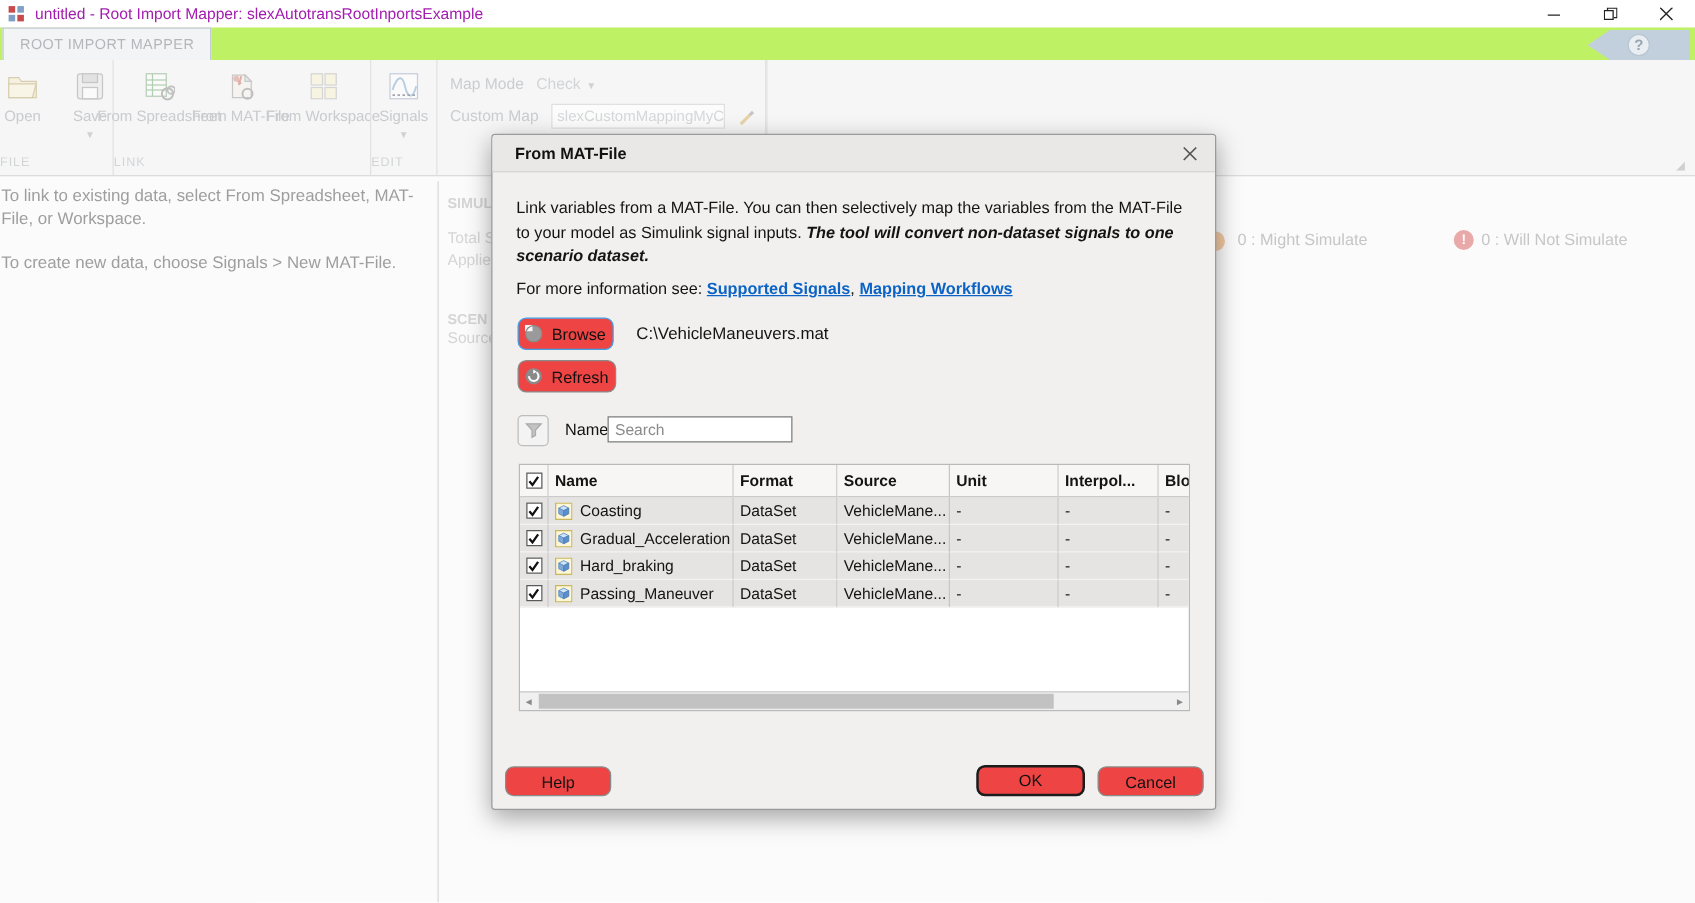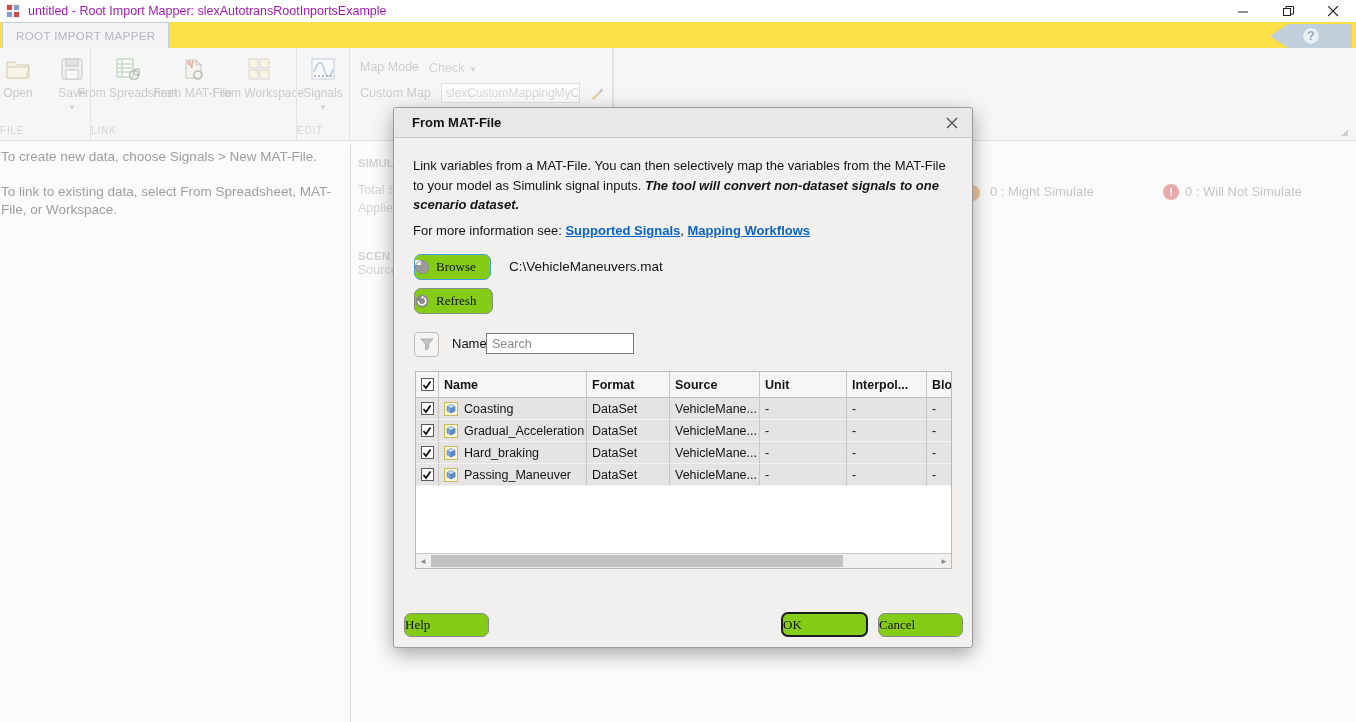--- a/index.html
+++ b/index.html
@@ -9,21 +9,21 @@
 
   
   .titlebar { position:absolute; left:0; top:0; width:1356px; height:22px; background:#fff;
     display:flex; align-items:center; }
   .appicon { width:14px; height:14px; margin-left:6px; }
   .title-text { font-size:12.5px; color:#a21caf; margin-left:8px; }
   .wincontrols { position:absolute; right:0; top:0; height:22px; display:flex; }
   .winbtn { width:45px; height:22px; display:flex; align-items:center; justify-content:center; color:#222; }
 
   
-  .tabstrip { position:absolute; left:0; top:22px; width:1356px; height:40px; background:#fde047; }
+  .tabstrip { position:absolute; left:0; top:22px; width:1356px; height:40px; background:#bef264; }
   .ribbon-tab { position:absolute; left:2px; top:0; height:26px; padding:0 13px; background:#f3f4f5;
     font-size:11.5px; letter-spacing:.4px; color:#b3b7bb; display:flex; align-items:center;
     border:1px solid #c4cdd6; border-bottom:none; }
   .help-chevron { position:absolute; right:4px; top:2px; width:82px; height:24px; background:#c2d0dd;
     clip-path:polygon(18px 0,100% 0,100% 100%,18px 100%,0 50%); display:flex; align-items:center; justify-content:center; }
   .help-circle { width:18px; height:18px; border-radius:50%; background:#e9eef3; border:1px solid #b9c6d2;
     color:#9aa7b3; font-size:12px; font-weight:bold; display:flex; align-items:center; justify-content:center; }
 
   
   .toolbar { position:absolute; left:0; top:48px; width:1356px; height:93px; background:#f6f6f6;
@@ -62,22 +62,22 @@
     border:1px solid #9b9b9b; border-radius:3px; box-shadow:0 6px 20px rgba(0,0,0,.35); z-index:5; }
   .dlg-titlebar { position:absolute; left:0; top:0; width:100%; height:30px; background:#e9e8e6;
     border-bottom:1px solid #c9c8c6; border-radius:3px 3px 0 0; display:flex; align-items:center; }
   .dlg-title { font-size:13px; font-weight:bold; color:#111; margin-left:18px; }
   .dlg-close { position:absolute; right:10px; top:5px; width:20px; height:20px; display:flex;
     align-items:center; justify-content:center; color:#555; font-size:14px; }
   .dlg-desc { position:absolute; left:19px; top:48px; width:545px; font-size:13px; color:#141414; line-height:1.5; }
   .dlg-desc .em { font-weight:bold; font-style:italic; }
   .dlg-info { position:absolute; left:19px; top:115px; font-size:13px; color:#141414; }
   .dlg-link { color:#0b63c5; font-weight:bold; text-decoration:underline; }
-  .btn { display:inline-flex; align-items:center; gap:7px; background:#84cc16;
-    border:1px solid #8a8a8a; border-radius:7px; font-size:13px; color:#111;font-family:Liberation Serif, serif; }
+  .btn { display:inline-flex; align-items:center; justify-content:center; gap:7px; background:#ef4444;
+    border:1px solid #8a8a8a; border-radius:7px; font-size:13px; color:#111; }
   .browse-btn { position:absolute; left:20px; top:146px; width:77px; height:26px; border:1.5px solid #42a0e8; }
   .refresh-btn { position:absolute; left:20px; top:180px; width:79px; height:26px; }
   .file-path { position:absolute; left:115px; top:151px; font-size:13.5px; color:#141414; }
   .filter-btn { position:absolute; left:20px; top:224px; width:25px; height:25px; border:1px solid #bdbdbd;
     border-radius:4px; background:#f3f3f3; display:flex; align-items:center; justify-content:center; }
   .filter-label { position:absolute; left:58px; top:228px; font-size:13px; color:#111; }
   .search-input { position:absolute; left:92px; top:225px; width:148px; height:21px; border:1px solid #7a7a7a;
     background:#fff; font-size:12.5px; padding:0 5px; color:#333; font-family:"Liberation Sans",sans-serif; }
   .search-input::placeholder { color:#8a8a8a; }
 
@@ -246,22 +246,22 @@
     </div>
 
     <div class="rdivider"></div>
 
     <div class="rdivider"></div>
 
   </div>
   <span class="ribbon-collapse">◢</span>
 
   <div class="hint-panel">
+    <div class="hint">To link to existing data, select From Spreadsheet, MAT-File, or Workspace.</div>
     <div class="hint">To create new data, choose Signals &gt; New MAT-File.</div>
-    <div class="hint">To link to existing data, select From Spreadsheet, MAT-File, or Workspace.</div>
   </div>
   <div class="vsplit"></div>
 
   <div class="frag bold" style="top:157px;">SIMUL</div>
   <div class="frag normal" style="top:183px;">Total S</div>
   <div class="frag normal" style="top:201px;">Applie</div>
   <div class="frag bold" style="top:250px;">SCEN</div>
   <div class="frag normal" style="top:263px;">Source</div>
 
   <div class="badge-sliver"></div>

